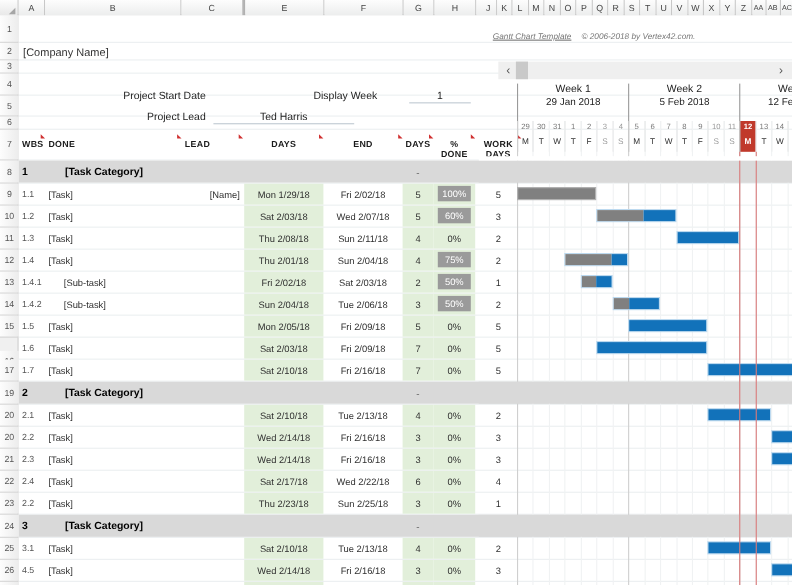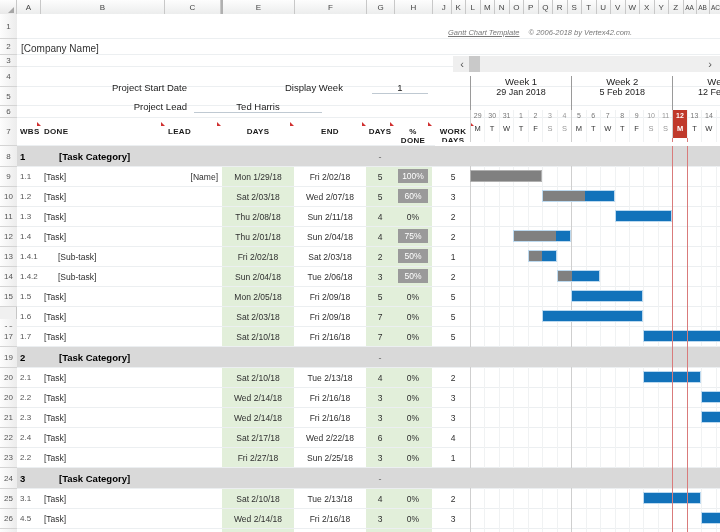--- a/index.html
+++ b/index.html
@@ -385,21 +385,21 @@
         <div class="c ctr" style="left: 277px; width: 72px; top: 414px; height: 19px;">Wed 2/22/18</div>
         <div class="c ctr" style="left: 349px; width: 28px; top: 414px; height: 19px;">6</div>
         <div class="c ctr" style="left: 377px; width: 38px; top: 414px; height: 19px;">0%</div>
         <div class="c ctr" style="left: 415px; width: 42px; top: 414px; height: 19px;">4</div>
         <div class="greenfill" style="left: 205px; top: 434px; width: 72px; height: 19px;"></div>
         <div class="greenfill" style="left: 349px; top: 434px; width: 28px; height: 19px;"></div>
         <div class="greenfill" style="left: 377px; top: 434px; width: 38px; height: 19px;"></div>
         <div class="c lft" style="left: 3px; width: 40px; top: 434px; height: 19px; font-size: 8px; color: rgb(85, 85, 85);">2.2</div>
         <div class="c lft" style="left: 27px; width: 120px; top: 434px; height: 19px;">[Task]</div>
         <div class="c rgt" style="left: 148px; width: 53px; top: 434px; height: 19px;"></div>
-        <div class="c ctr" style="left: 205px; width: 72px; top: 434px; height: 19px;">Fri 2/27/18</div>
+        <div class="c ctr" style="left: 205px; width: 72px; top: 434px; height: 19px;">Thu 2/23/18</div>
         <div class="c ctr" style="left: 277px; width: 72px; top: 434px; height: 19px;">Sun 2/25/18</div>
         <div class="c ctr" style="left: 349px; width: 28px; top: 434px; height: 19px;">3</div>
         <div class="c ctr" style="left: 377px; width: 38px; top: 434px; height: 19px;">0%</div>
         <div class="c ctr" style="left: 415px; width: 42px; top: 434px; height: 19px;">1</div>
         <div class="catrow" style="top: 454px; height: 20px;"></div>
         <div class="catnum" style="left: 3px; top: 459px;">3</div>
         <div class="catname" style="left: 42px; top: 459px;">[Task Category]</div>
         <div class="catdash" style="left: 349px; top: 460px; width: 28px;">-</div>
         <div class="catdash" style="left: 415px; top: 460px; width: 42px;">-</div>
         <div class="greenfill" style="left: 205px; top: 475px; width: 72px; height: 19px;"></div>

